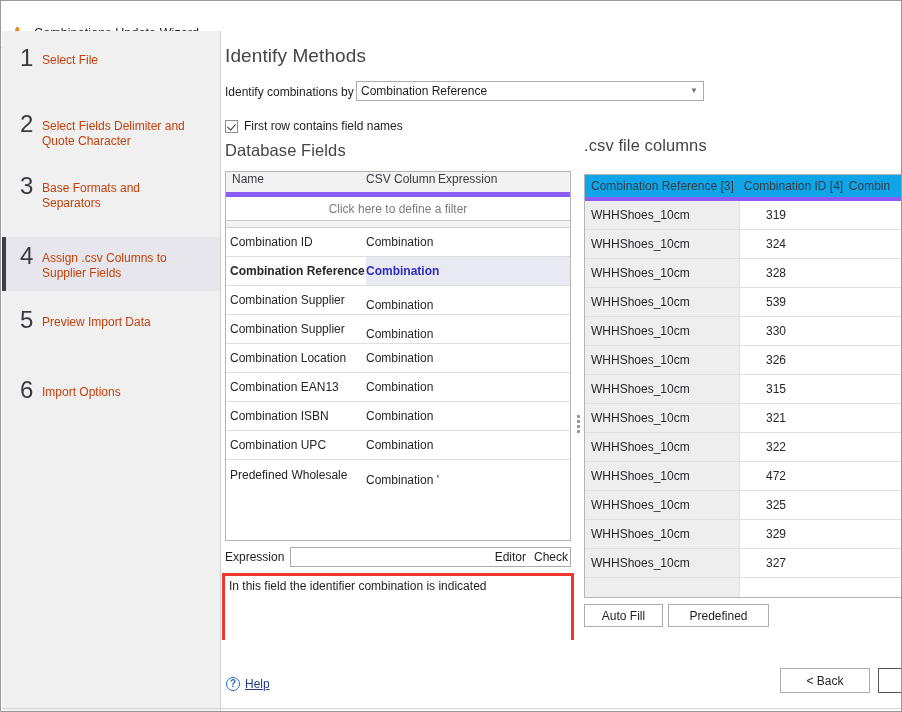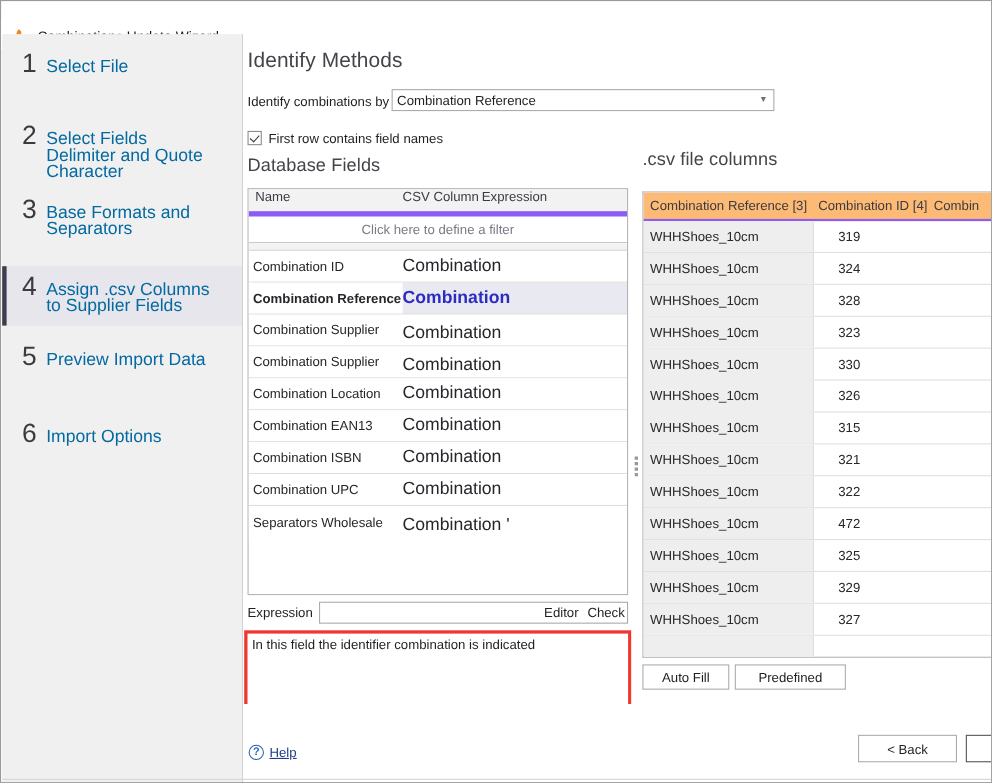--- a/index.html
+++ b/index.html
@@ -75,22 +75,22 @@
   .step .num {
     font-size: 24px;
     font-weight: 400;
     color: #3a3a40;
     width: 22px;
     flex: none;
     line-height: 26px;
     margin-top: -4px;
   }
   .step .label {
-    font-size: 16px;
-    color: #0369a1;
+    font-size: 12px;
+    color: #c2410c;
     line-height: 15px;
     padding-top: 4px;
   }
   .step.active {
     background: #e6e6ec;
   }
   .step.active::before {
     content: "";
     position: absolute;
     left: 0; top: 0; bottom: 0;
@@ -152,20 +152,21 @@
     color: #707070;
     font-size: 8px;
     line-height: 1;
   }
 
   
   #firstrow {
     position: absolute;
     left: 4px; top: 88px;
     display: flex;
+    align-items: center;
   }
   .cbox {
     width: 13px; height: 13px;
     border: 1px solid #8d8d8d;
     background: #fff;
     box-sizing: border-box;
     position: relative;
     flex: none;
     margin-right: 6px;
   }
@@ -238,21 +239,21 @@
   .grow .n {
     width: 140px;
     padding-left: 4px;
     font-size: 12px;
     color: #26262b;
     white-space: nowrap;
     box-sizing: border-box;
   }
   .grow .cv {
     flex: 1;
-    font-size: 16px;
+    font-size: 12px;
     color: #26262b;
     white-space: nowrap;
     overflow: hidden;
     padding-left: 0px;
     box-sizing: border-box;
   }
   .grow.sel {
     background: #e9e9f2;
   }
   .grow.sel .n {
@@ -348,22 +349,22 @@
     width: 318px; height: 424px;
     border: 1px solid #b5b5b5;
     border-right: none;
     background: #ffffff;
     box-sizing: border-box;
     overflow: hidden;
   }
   #csvgrid .chead {
     display: flex;
     height: 26px;
-    background: #fdba74;
-    border-bottom: 2px solid #8b5cf6;
+    background: #0ea5e9;
+    border-bottom: 4px solid #8b5cf6;
     align-items: center;
     box-sizing: border-box;
   }
   #csvgrid .chead .c {
     font-size: 12px;
     color: #3b3b44;
     white-space: nowrap;
     padding-left: 6px;
     box-sizing: border-box;
   }
@@ -385,24 +386,25 @@
     padding-left: 6px;
     display: flex;
     align-items: center;
     box-sizing: border-box;
     border-right: 1px solid #e0e0e0;
   }
   .crow .v2 {
     flex: 1;
     font-size: 12px;
     color: #26262b;
-    padding-left: 22px;
-    display: flex;
-    align-items: center;
-    box-sizing: border-box;
+    padding-left: 10px;
+    display: flex;
+    align-items: center;
+    box-sizing: border-box;
+    margin-left: 16px;
   }
 
   #csvbtns {
     position: absolute;
     left: 0; top: 468px;
     display: flex;
   }
   .btn {
     border: 1px solid #adadad;
     background: #ffffff;
@@ -568,21 +570,21 @@
       </div>
       <div class="grow">
         <span class="n">Combination ISBN</span>
         <span class="cv">Combination</span>
       </div>
       <div class="grow">
         <span class="n">Combination UPC</span>
         <span class="cv">Combination</span>
       </div>
       <div class="grow" style="border-bottom:none;">
-        <span class="n">Separators Wholesale</span>
+        <span class="n">Predefined Wholesale</span>
         <span class="cv low">Combination '</span>
       </div>
     </div>
 
     <div id="exprrow">
       <span class="lbl">Expression</span>
       <span class="field">
         <span class="act">Editor</span>
         <span class="act">Check</span>
       </span>
@@ -617,21 +619,21 @@
         <div class="crow">
           <span class="v1">WHHShoes_10cm</span>
           <span class="v2">324</span>
         </div>
         <div class="crow">
           <span class="v1">WHHShoes_10cm</span>
           <span class="v2">328</span>
         </div>
         <div class="crow">
           <span class="v1">WHHShoes_10cm</span>
-          <span class="v2">323</span>
+          <span class="v2">539</span>
         </div>
         <div class="crow">
           <span class="v1">WHHShoes_10cm</span>
           <span class="v2">330</span>
         </div>
         <div class="crow">
           <span class="v1">WHHShoes_10cm</span>
           <span class="v2">326</span>
         </div>
         <div class="crow">

